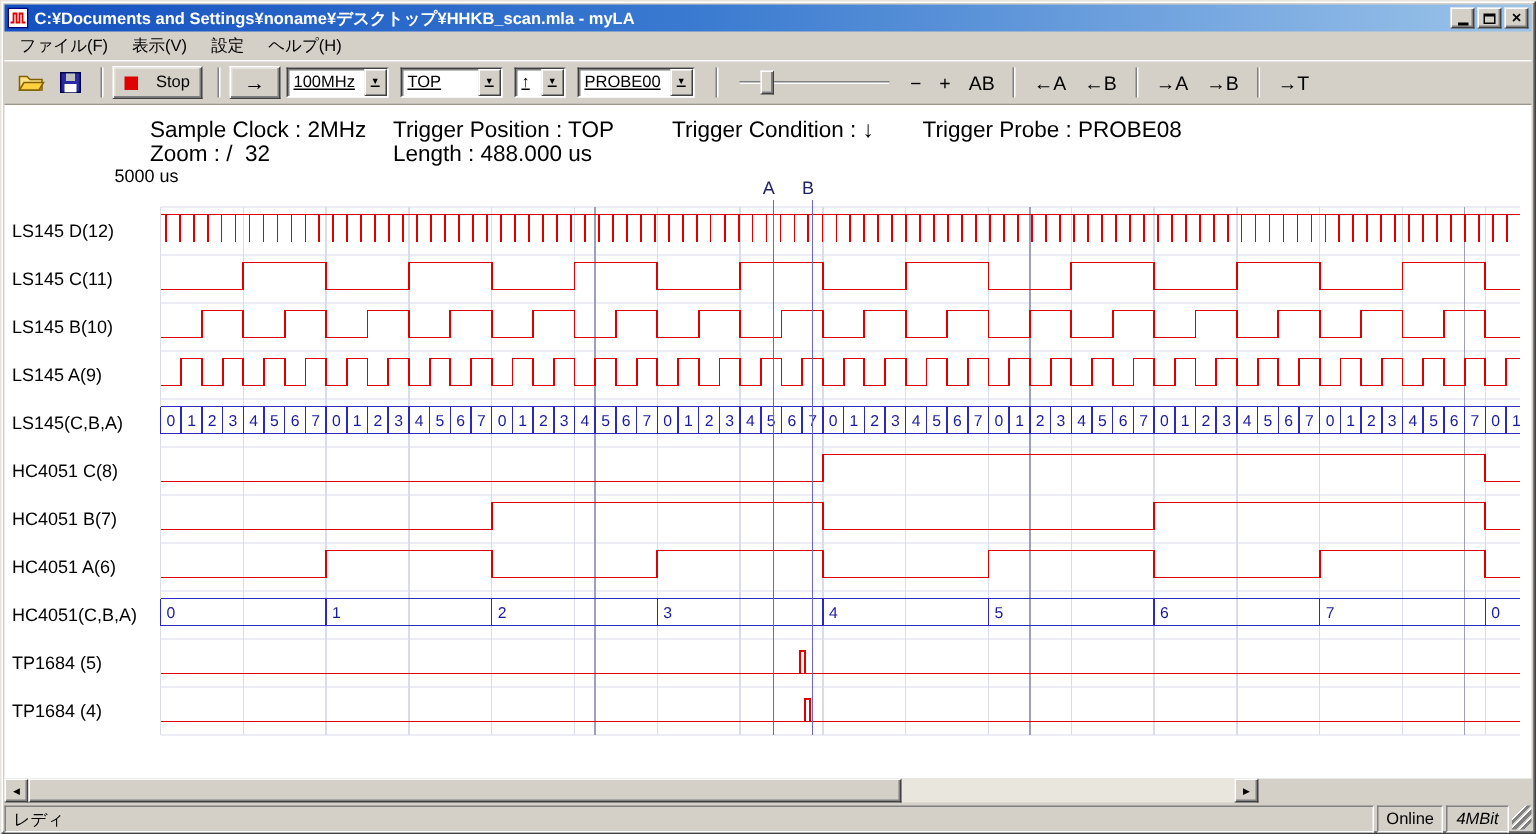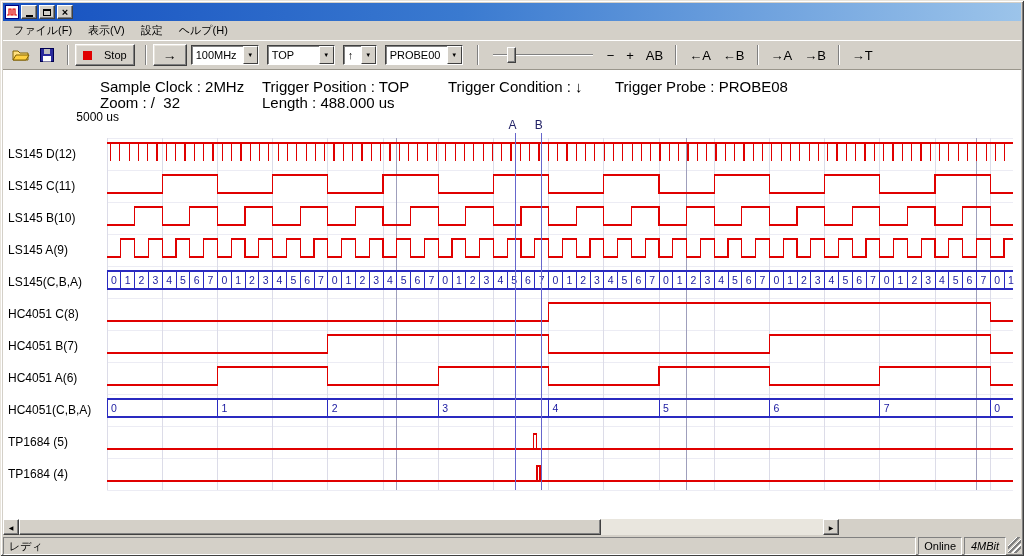--- a/index.html
+++ b/index.html
@@ -35,21 +35,21 @@
     display:flex;align-items:center;justify-content:center;padding:0;margin-right:2px;}
   .vsep{width:2px;height:20px;border-left:1px solid #808080;border-right:1px solid #fff;
     margin:0 6px;flex:none;}
   .push-btn{height:22px;background:#d4d0c8;border:1px solid;
     border-color:#fff #404040 #404040 #fff;box-shadow:inset -1px -1px 0 #808080,inset 1px 1px 0 #e8e4dc;
     display:inline-flex;align-items:center;gap:12px;padding:0 7px;
     font-family:inherit;font-size:11px;margin-right:4px;}
   .stop-square{width:9px;height:9px;background:#e00000;display:inline-block;}
   .run-btn{font-size:14px;font-weight:bold;padding:0 9px;}
   .combo{height:20px;background:#fff;border:1px solid;border-color:#404040 #fff #fff #404040;
-    box-shadow:inset 1px 1px 0 #808080;display:flex;align-items:center;margin-right:8px;}
+    box-shadow:inset 1px 1px 0 #808080;display:flex;align-items:center;margin-right:8px;text-decoration:underline;}
   .combo-value{flex:1;padding:0 4px;white-space:nowrap;overflow:hidden;}
   .combo-arrow{width:15px;align-self:stretch;background:#d4d0c8;
     border:1px solid;border-color:#fff #404040 #404040 #fff;
     display:flex;align-items:center;justify-content:center;font-size:6px;flex:none;}
   .slider{position:relative;width:100px;height:20px;margin:0 8px;flex:none;}
   .slider-track{position:absolute;left:0;right:0;top:9px;height:2px;background:#808080;
     border-bottom:1px solid #fff;}
   .slider-thumb{position:absolute;left:14px;top:2px;width:9px;height:16px;background:#d4d0c8;
     border:1px solid;border-color:#fff #404040 #404040 #fff;box-shadow:inset -1px -1px 0 #808080;}
   .navbtns{display:flex;align-items:center;}
@@ -82,20 +82,21 @@
 </head>
 <body>
 
 <div class="window">
 
   <div class="titlebar">
     <svg width="14" height="14">
       <rect x="0.5" y="0.5" width="13" height="13" fill="#ffffff" stroke="#000080"></rect>
       <path d="M2,10 h2 v-6 h2 v6 h2 v-6 h2 v6 h2" fill="none" stroke="#e00000" stroke-width="1.2"></path>
     </svg>
+    <span class="title-text">C:¥Documents and Settings¥noname¥デスクトップ¥HHKB_scan.mla - myLA</span>
     <span class="tb-btn">
         <span class="glyph-min"></span>
       </span>
     <span class="tb-btn">
         <span class="glyph-max"></span>
       </span>
     <span class="tb-btn">
         <span class="glyph-close">×</span>
       </span>
   </div>

